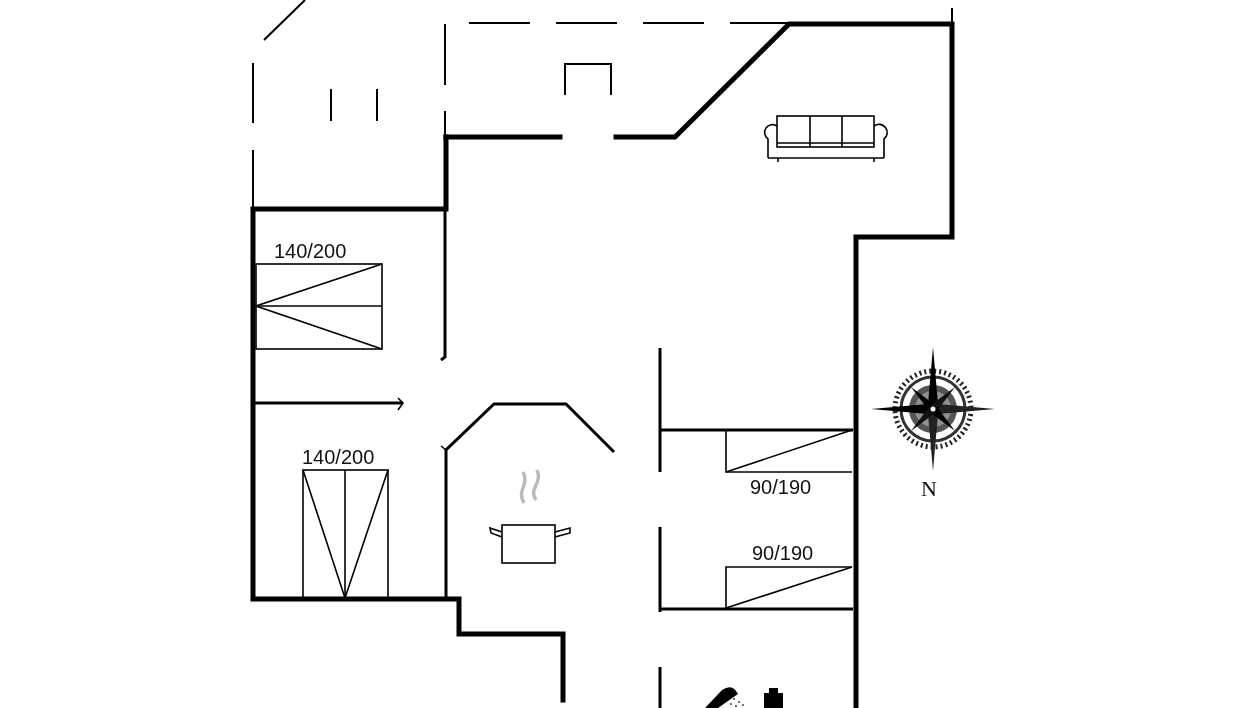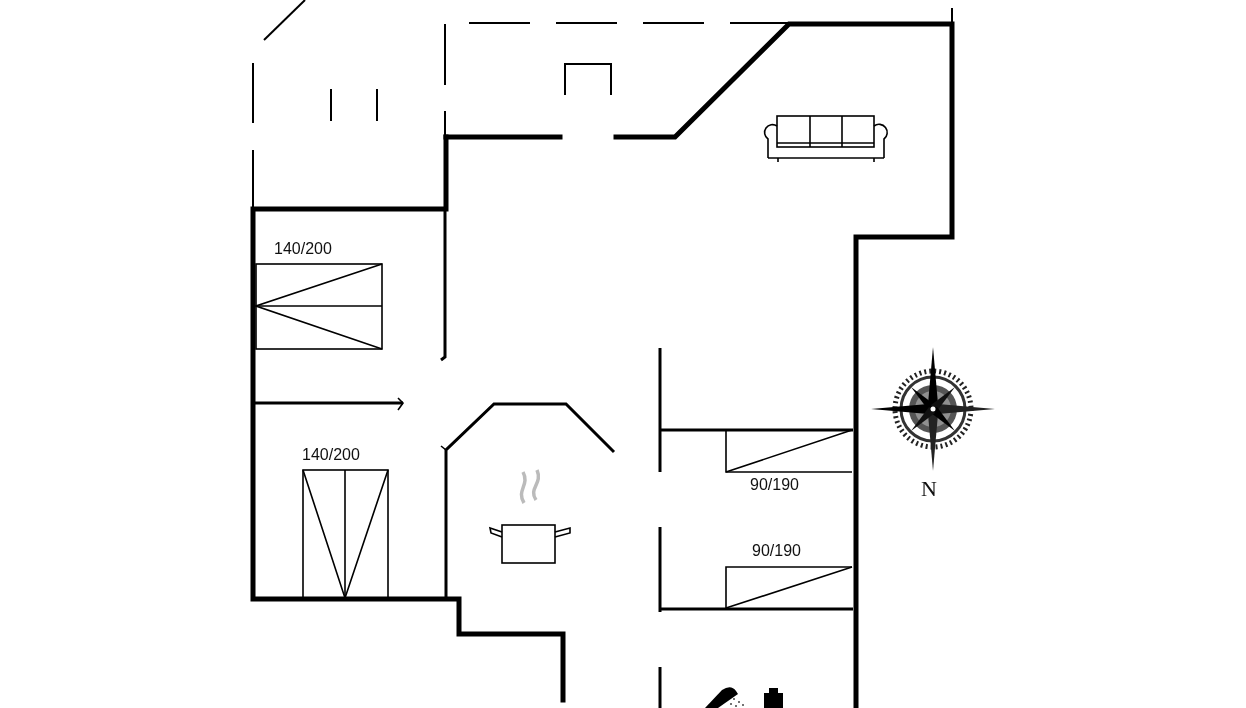--- a/index.html
+++ b/index.html
@@ -2,21 +2,21 @@
 <html><head>
 <meta charset="utf-8">
 <style>
   html, body { margin:0; padding:0; background:#ffffff; }
   #canvas { position:relative; width:1246px; height:708px; overflow:hidden; background:#ffffff; }
   svg { position:absolute; left:0; top:0; }
   .w-thick { stroke:#000; stroke-width:5; fill:none; stroke-linecap:square; }
   .w-mid { stroke:#000; stroke-width:3; fill:none; }
   .w-thin { stroke:#000; stroke-width:2; fill:none; }
   .w-hair { stroke:#000; stroke-width:1.6; fill:none; }
-  .lbl { position:absolute; font-family:"Liberation Sans", sans-serif; font-size:16px; color:#111; line-height:1; white-space:nowrap; }
+  .lbl { position:absolute; font-family:"Liberation Sans", sans-serif; font-size:20px; color:#111; line-height:1; white-space:nowrap; }
   .north { position:absolute; font-family:"Liberation Serif", serif; font-size:22px; color:#111; }
 </style>
 </head>
 <body>
 
 <div id="canvas">
   <svg width="1246" height="708" viewBox="0 0 1246 708">
 
     <g>
       <line class="w-thin" x1="264" y1="40" x2="305" y2="0"></line>

